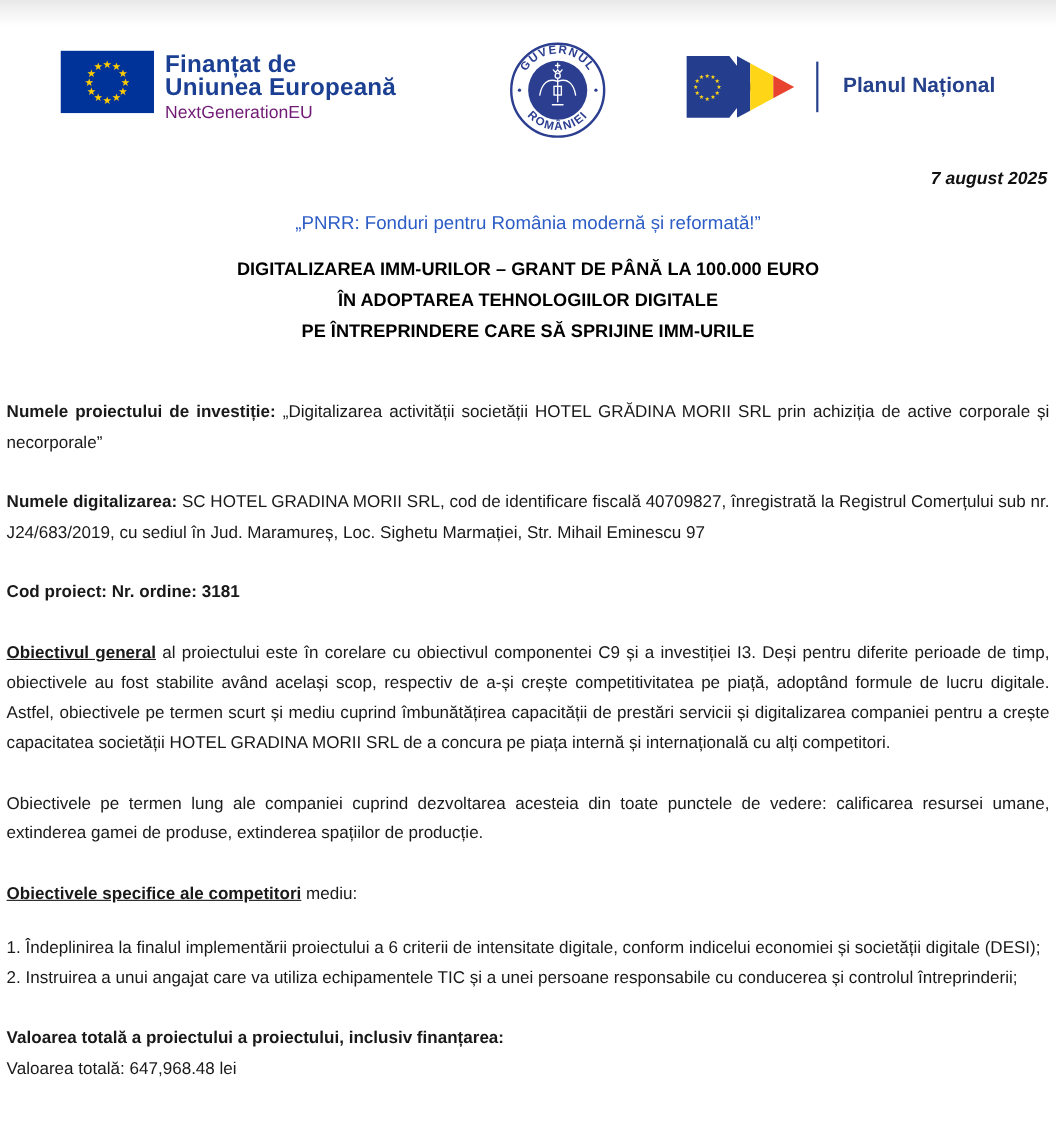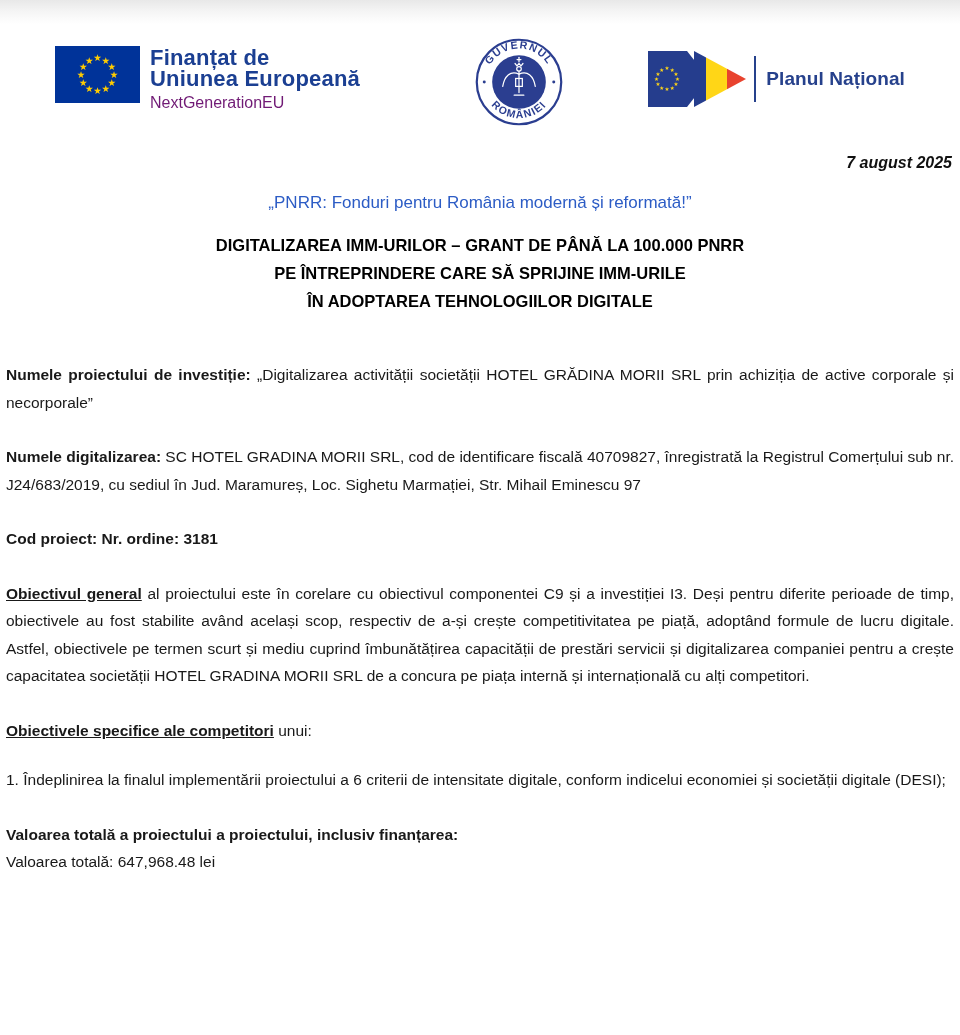--- a/index.html
+++ b/index.html
@@ -20,21 +20,21 @@
     padding:20px 55px 0 55px; height:104px;
   }
   .eu-block { display:flex; align-items:flex-start; margin-top:2px; }
   .eu-flag { width:85px; height:57px; display:block; }
   .eu-text { margin-left:10px; padding-top:1px; }
   .eu-text .l1, .eu-text .l2 {
     font-weight:bold; color:#1b3f92; font-size:22px; line-height:21px; letter-spacing:0.2px;
   }
   .eu-text .l3 { color:#701a75; font-size:16px; line-height:22px; margin-top:3px; }
   .gov-seal { width:88px; height:88px; margin-top:-6px; margin-left:30px; }
-  .pnrr-block { display:flex; align-items:center; margin-top:6px; }
+  .pnrr-block { display:flex; align-items:center; margin-top:6px;gap:12px; }
   .pnrr-arrows { width:100px; height:58px; display:block; }
   .pnrr-sep { width:2px; height:46px; background:#26418c; margin:0 10px 0 6px; }
   .pnrr-text .l1, .pnrr-text .l2 {
     color:#26418c; font-weight:bold; font-size:19px; line-height:22px; letter-spacing:0.1px;
   }
   
   .date-row {
     margin-top:26px; text-align:right; padding-right:8px;
     font-weight:bold; font-style:italic; font-size:16px; color:#111;padding-left:24px;
   }
@@ -159,39 +159,41 @@
       </div>
     </div>
   </div>
 
   <div class="date-row">7 august 2025</div>
 
 
   <div class="doc-subtitle">„PNRR: Fonduri pentru România modernă și reformată!”</div>
 
   <div class="heading">
-    <div>DIGITALIZAREA IMM-URILOR – GRANT DE PÂNĂ LA 100.000 PNRR</div>
+    <div>DIGITALIZAREA IMM-URILOR – GRANT DE PÂNĂ LA 100.000 EURO</div>
+    <div>ÎN ADOPTAREA TEHNOLOGIILOR DIGITALE</div>
     <div>PE ÎNTREPRINDERE CARE SĂ SPRIJINE IMM-URILE</div>
-    <div>ÎN ADOPTAREA TEHNOLOGIILOR DIGITALE</div>
   </div>
 
   <div class="body">
     <p class="para"><span class="b">Numele proiectului de investiție:</span><span> „Digitalizarea activității societății HOTEL GRĂDINA MORII SRL prin achiziția de active corporale și necorporale”</span></p>
 
     <p class="para"><span class="b">Numele digitalizarea:</span><span> SC HOTEL GRADINA MORII SRL, cod de identificare fiscală 40709827, înregistrată la Registrul Comerțului sub nr. J24/683/2019, cu sediul în Jud. Maramureș, Loc. Sighetu Marmației, Str. Mihail Eminescu 97</span></p>
 
     <p class="para b">Cod proiect: Nr. ordine: 3181</p>
 
     <p class="para"><span class="bu">Obiectivul general</span><span> al proiectului este în corelare cu obiectivul componentei C9 și a investiției I3. Deși pentru diferite perioade de timp, obiectivele au fost stabilite având același scop, respectiv de a-și crește competitivitatea pe piață, adoptând formule de lucru digitale. Astfel, obiectivele pe termen scurt și mediu cuprind îmbunătățirea capacității de prestări servicii și digitalizarea companiei pentru a crește capacitatea societății HOTEL GRADINA MORII SRL de a concura pe piața internă și internațională cu alți competitori.</span></p>
 
-
-    <p class="para"><span class="bu">Obiectivele specifice ale competitori</span><span> unui:</span></p>
+    <p class="para">Obiectivele pe termen lung ale companiei cuprind dezvoltarea acesteia din toate punctele de vedere: calificarea resursei umane, extinderea gamei de produse, extinderea spațiilor de producție.</p>
+
+    <p class="para"><span class="bu">Obiectivele specifice ale competitori</span><span> mediu:</span></p>
 
     <div class="items">
       <p class="para item">1. Îndeplinirea la finalul implementării proiectului a 6 criterii de intensitate digitale, conform indicelui economiei și societății digitale (DESI);</p>
+      <p class="para item">2. Instruirea a unui angajat care va utiliza echipamentele TIC și a unei persoane responsabile cu conducerea și controlul întreprinderii;</p>
     </div>
 
     <div class="para values">
       <div class="b">Valoarea totală a proiectului a proiectului, inclusiv finanțarea:</div>
       <div>Valoarea totală: 647,968.48 lei</div>
 
     </div>
   </div>
 </div>
 

